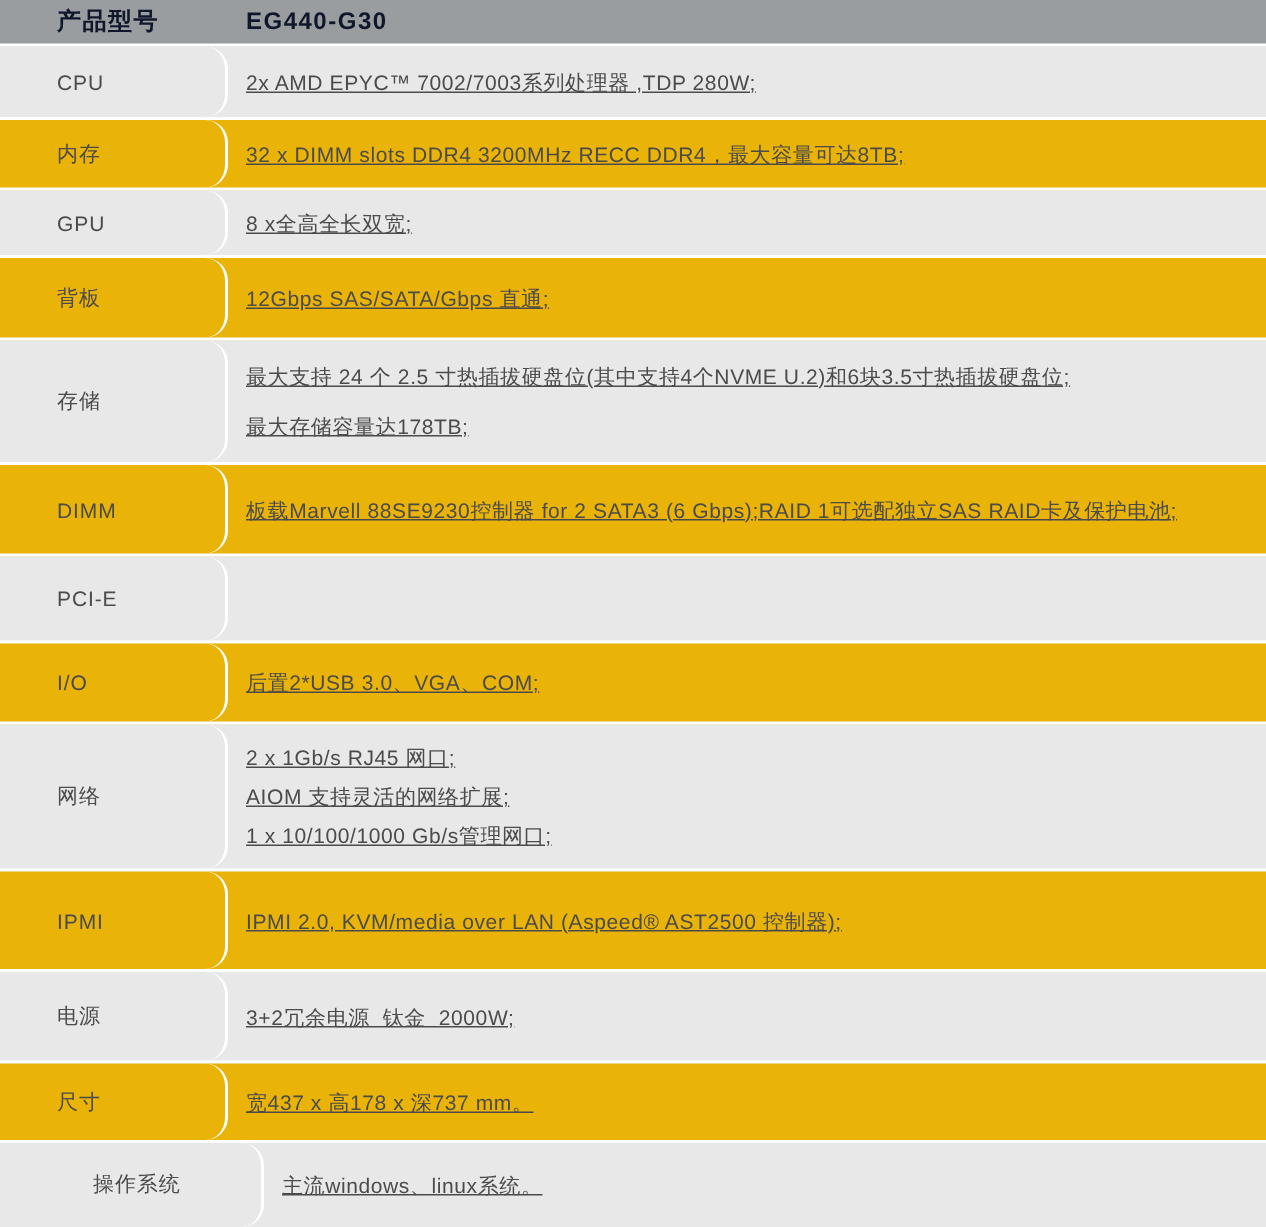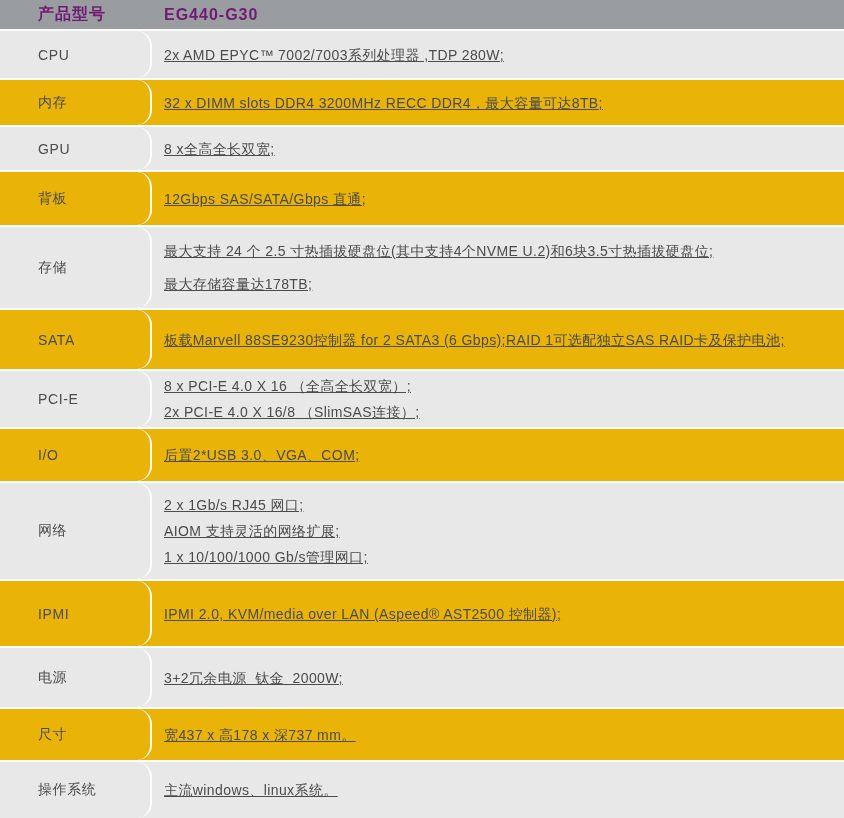--- a/index.html
+++ b/index.html
@@ -13,21 +13,21 @@
     height: 818px;
     overflow: hidden;
     background: #ffffff;
   }
   .row {
     display: flex;
     box-sizing: border-box;
     border-bottom: 2px solid #ffffff;
     width: 100%;
   }
-  .row.last { border-bottom: none; }
+  .row.last { border-bottom: none; padding-left: 24px; }
   .cell-label {
     width: 152px;
     flex: 0 0 152px;
     box-sizing: border-box;
     padding-left: 38px;
     display: flex;
     align-items: center;
     font-size: 14px;
     color: #4b4b4b;
     letter-spacing: 0.6px;
@@ -49,21 +49,21 @@
     line-height: 26px;
     white-space: pre-wrap;
     text-decoration: underline;
   }
   .gap-lg .line + .line { margin-top: 7px; }
   .row.gray  { background: #e8e8e8; }
   .row.light { background: #eab308; }
   .row.header { background: #999da0; }
   .row.header .cell-label,
   .row.header .cell-value {
-    color: #701a75;
+    color: #0f172a;
     font-size: 16px;
     font-weight: 700;
     letter-spacing: 1px;
   }
   .row.header .cell-value { white-space: pre-wrap; }
 </style>
 </head>
 <body>
 
 <div class="spec-table">
@@ -103,32 +103,28 @@
 
   <div class="row data gray" style="height:83px">
     <div class="cell-label">存储</div>
     <div class="cell-value gap-lg">
       <div class="line">最大支持 24 个 2.5 寸热插拔硬盘位(其中支持4个NVME U.2)和6块3.5寸热插拔硬盘位;</div>
       <div class="line">最大存储容量达178TB;</div>
     </div>
   </div>
 
   <div class="row data light" style="height:61px">
-    <div class="cell-label">SATA</div>
+    <div class="cell-label">DIMM</div>
     <div class="cell-value">
       <div class="line">板载Marvell 88SE9230控制器 for 2 SATA3 (6 Gbps);RAID 1可选配独立SAS RAID卡及保护电池;</div>
     </div>
   </div>
 
   <div class="row data gray" style="height:58px">
     <div class="cell-label">PCI-E</div>
-    <div class="cell-value">
-      <div class="line">8 x PCI-E 4.0 X 16 （全高全长双宽）;</div>
-      <div class="line">2x PCI-E 4.0 X 16/8 （SlimSAS连接）;</div>
-    </div>
   </div>
 
   <div class="row data light" style="height:54px">
     <div class="cell-label">I/O</div>
     <div class="cell-value">
       <div class="line">后置2*USB 3.0、VGA、COM;</div>
     </div>
   </div>
 
   <div class="row data gray" style="height:98px">

